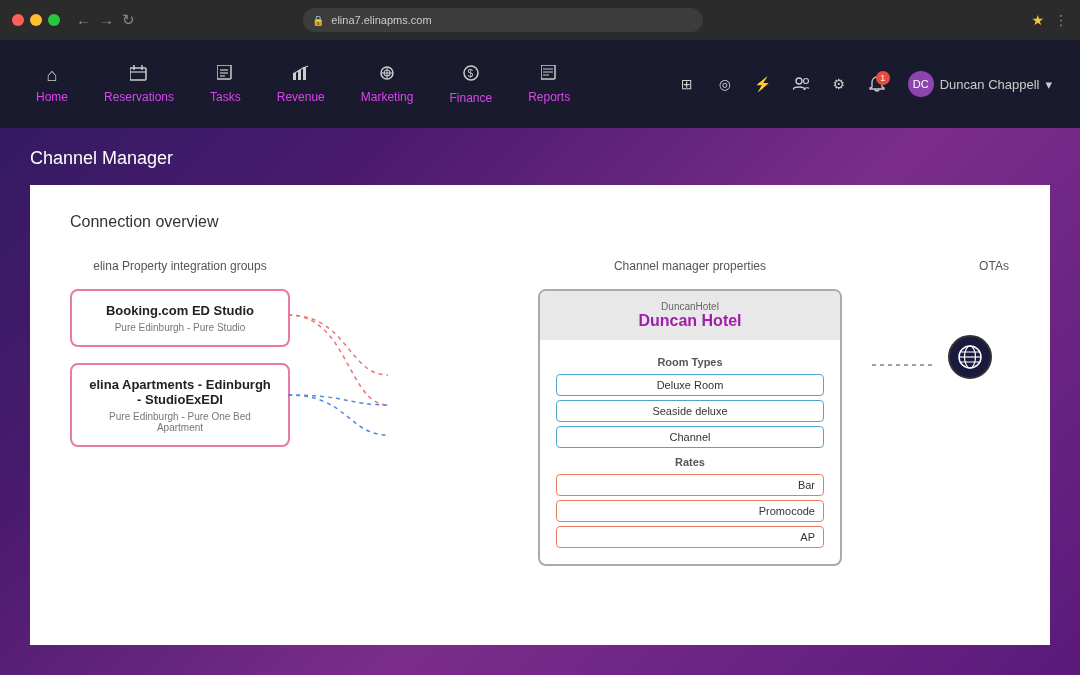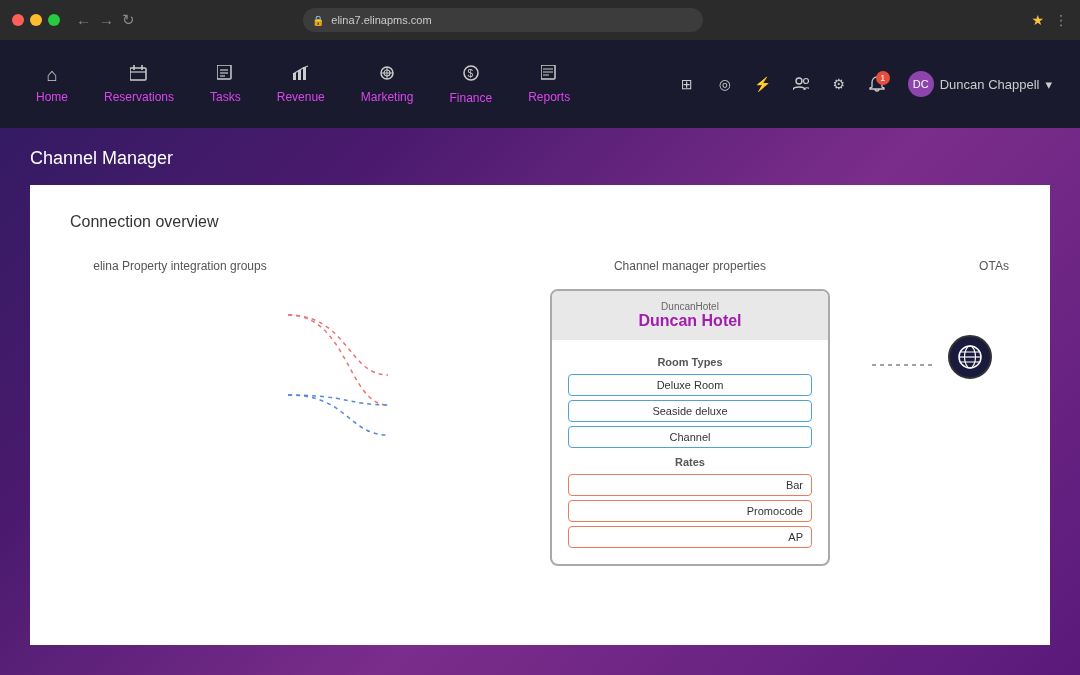--- a/index.html
+++ b/index.html
@@ -213,21 +213,21 @@
       margin-bottom: 4px;
     }
     .property-card-subtitle {
       font-size: 10px;
       color: #777;
     }
     .channel-box {
       border: 2px solid #aaa;
       border-radius: 8px;
       padding: 0;
-      width: 280px;
+      width: 304px;
       background: white;
       overflow: hidden;
     }
     .channel-box-header {
       background: #e8e8e8;
       padding: 10px 16px;
       text-align: center;
     }
     .channel-box-hotel-small {
       font-size: 10px;
@@ -432,20 +432,30 @@
   <div class="page-content">
     <div class="page-title">Channel Manager</div>
 
     <div class="main-card">
       <div class="card-title">Connection overview</div>
 
       <div style="display:flex; position:relative; align-items:flex-start;">
 
         <div class="left-column">
           <div class="column-header">elina Property integration groups</div>
+          <div class="property-cards">
+            <div class="property-card">
+              <div class="property-card-title">Booking.com ED Studio</div>
+              <div class="property-card-subtitle">Pure Edinburgh - Pure Studio</div>
+            </div>
+            <div class="property-card">
+              <div class="property-card-title">elina Apartments - Edinburgh - StudioExEDI</div>
+              <div class="property-card-subtitle">Pure Edinburgh - Pure One Bed Apartment</div>
+            </div>
+          </div>
         </div>
 
         <svg style="position:absolute; left:218px; top:26px; width:200px; height:300px; overflow:visible; pointer-events:none;">
 
           <path d="M0,30 C60,30 60,90 100,90" class="dashed-line" stroke="#e87575"></path>
 
           <path d="M0,30 C60,30 60,120 100,120" class="dashed-line" stroke="#e87575"></path>
 
           <path d="M0,110 C60,110 60,120 100,120" class="dashed-line" stroke="#5588dd"></path>
 

